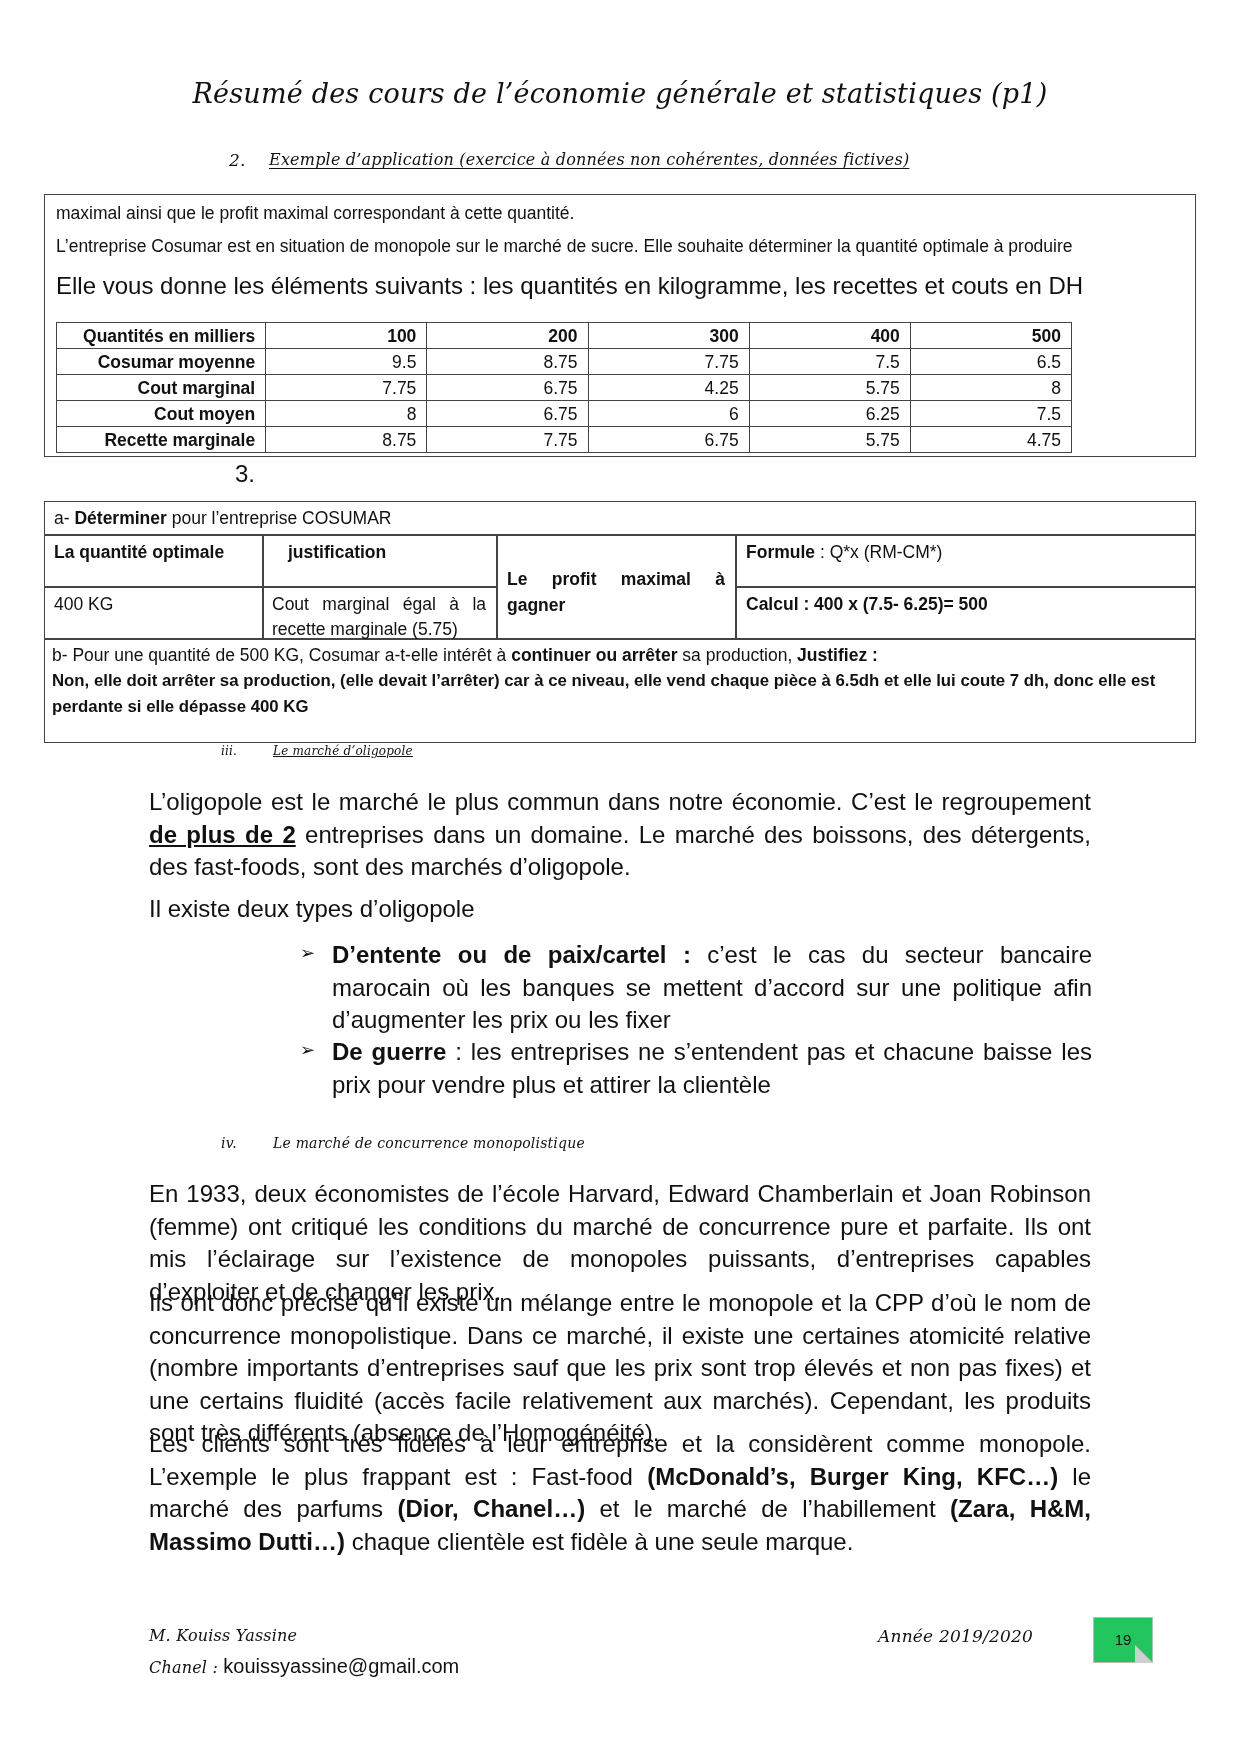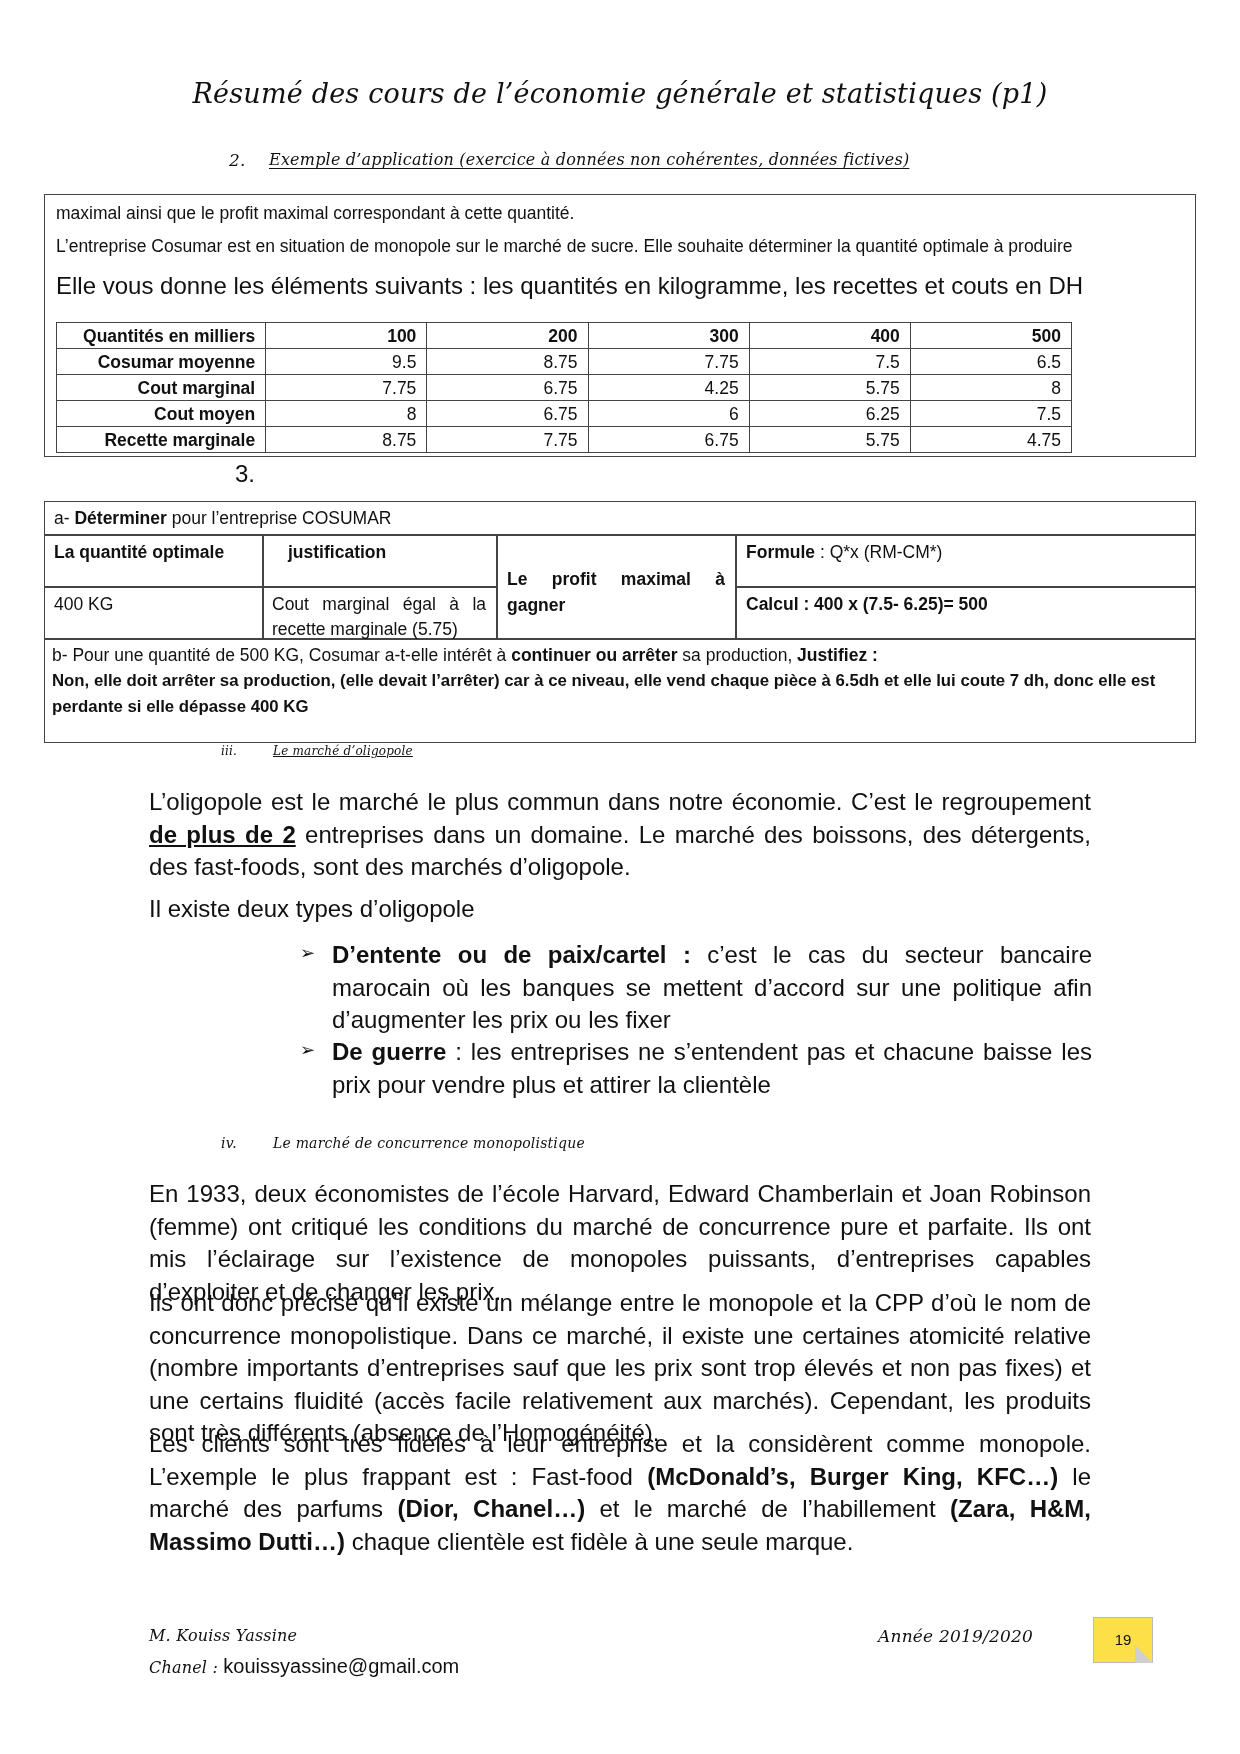--- a/index.html
+++ b/index.html
@@ -15,21 +15,21 @@
   .body-txt { font-size: 24px; line-height: 32.5px; }
   .justify { text-align: justify; text-align-last: left; }
   table.data { border-collapse: collapse; position: absolute; font-size: 17.5px; }
   table.data td { border: 1.5px solid #444; height: 25px; padding: 0 10px; vertical-align: middle; line-height: 22px; text-align: right; }
   table.data td.lbl { font-weight: bold; }
   table.data tr:first-child td { font-weight: bold; }
   .grid-line { position: absolute; background: #444; }
   .cell { position: absolute; font-size: 17.5px; line-height: 24px; }
   b { font-weight: bold; }
   .bullet-arrow { position: absolute; font-size: 18px; }
-  .pagebox { border: 1.5px solid #bbb; background: #fde047; box-sizing: border-box; font-size: 15px; text-align: center; }
+  .pagebox { border: 1.5px solid #bbb; background: #22c55e; box-sizing: border-box; font-size: 15px; text-align: center; }
   .fold { position: absolute; right: -1px; bottom: -1px; width: 0; height: 0;
           border-left: 18px solid #cfcfcf; border-top: 18px solid transparent; }
 </style>
 </head>
 <body>
 
 <div class="abs hand title">Résumé des cours de l’économie générale et statistiques (p1)</div>
 
 <div class="abs hand sec" style="left:229px; top:150px; width:700px; height:24px;">
   <span class="num">2.</span>

